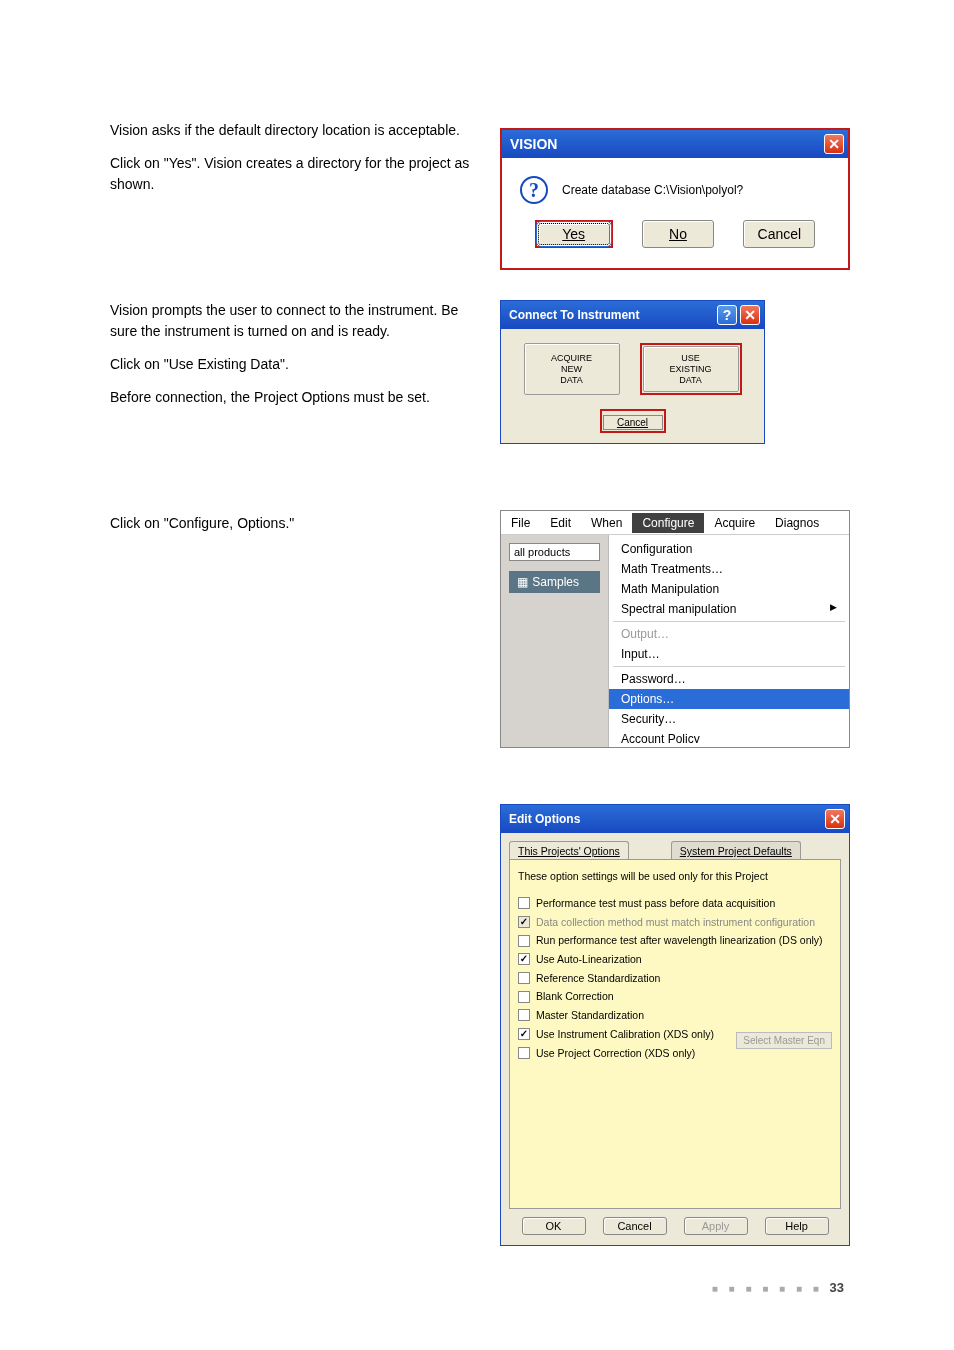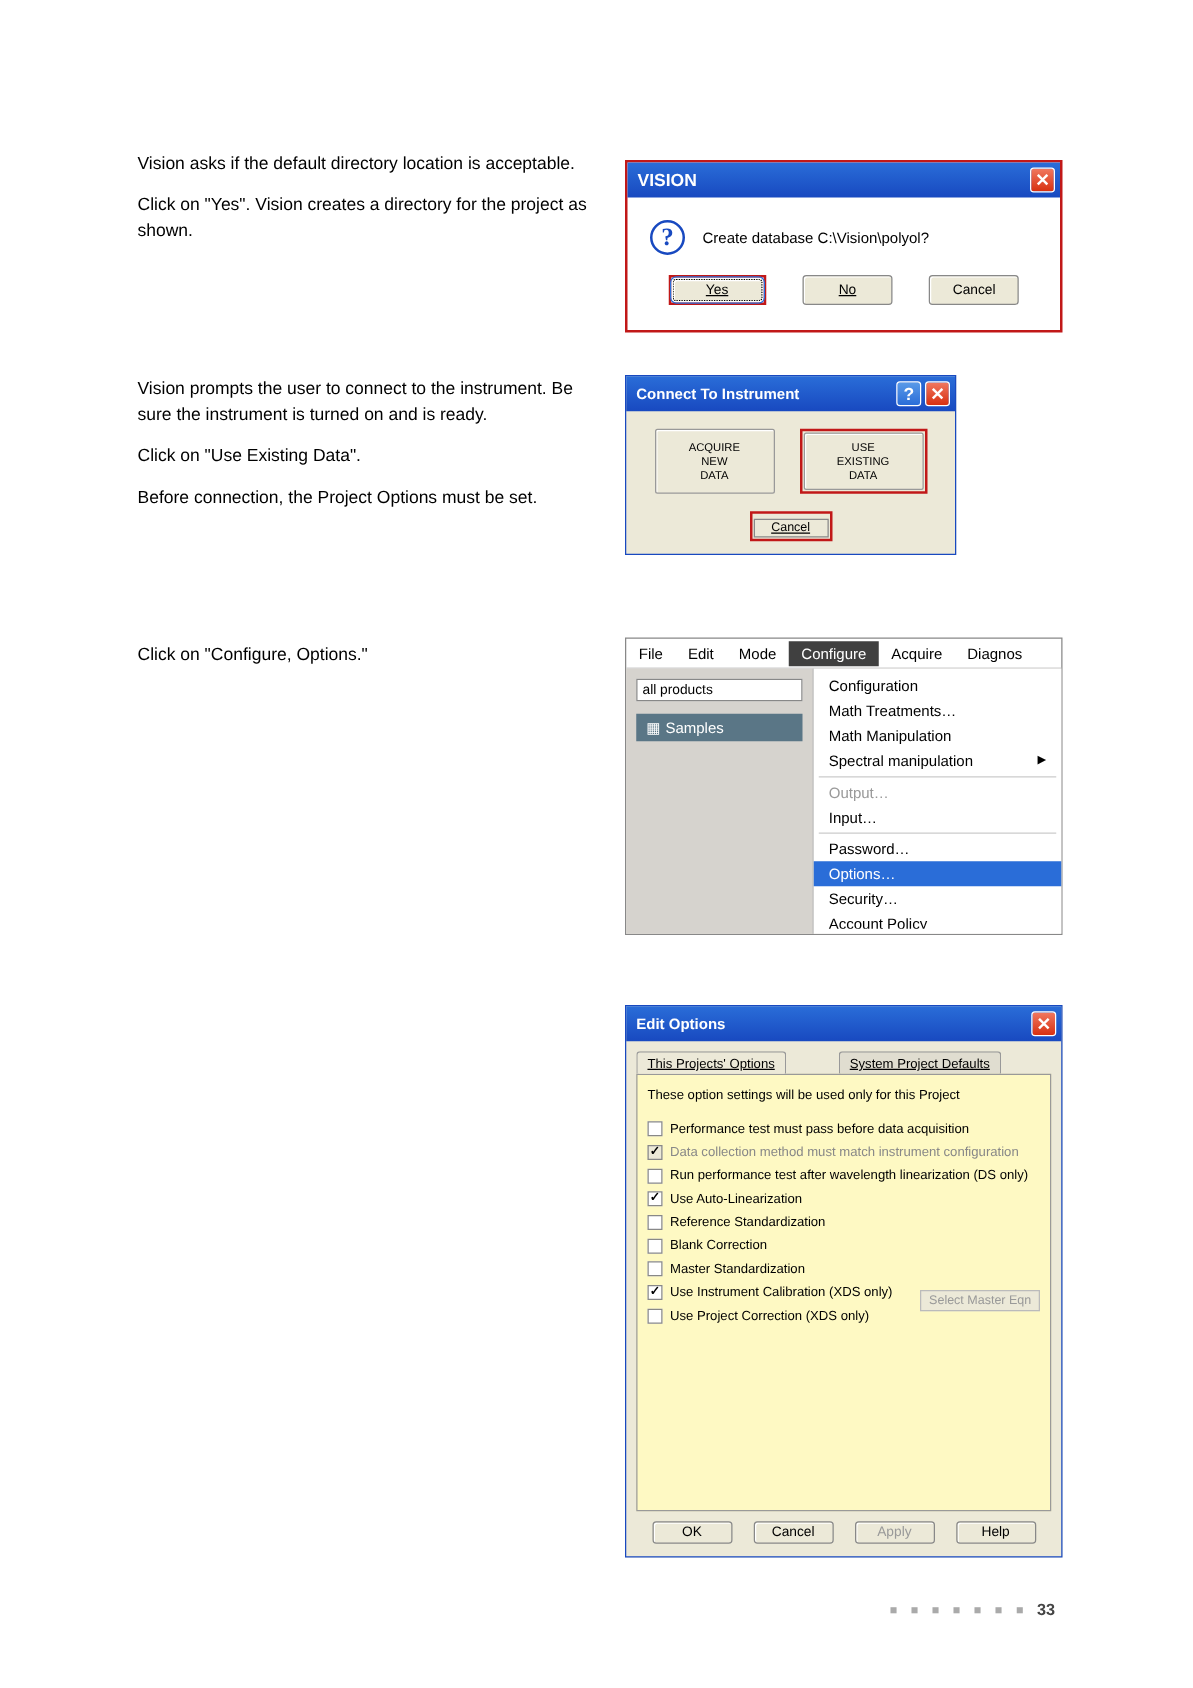--- a/index.html
+++ b/index.html
@@ -89,21 +89,21 @@
     font-family: Georgia, serif;
   }
   .btn-row { display: flex; justify-content: space-around; padding: 0 6px 8px 6px;}
   .xp-btn {
     min-width: 72px;
     padding: 2px 10px;
     background: #ece9d8;
     border: 1px solid #888;
     border-radius: 3px;
     font-family: Tahoma, sans-serif;
-    font-size: 11px;
+    font-size: 14px;
     box-shadow: inset 1px 1px 0 #fff;
   }
   .xp-btn.selected { border: 1px dotted #000; outline: 1px solid #2a6dd8; outline-offset: 1px;}
   .hl-red { border: 2px solid #c11818; padding: 1px; display: inline-block;}
 
   
   .dlg2 {
     top: 300px;
     width: 265px;
     border: 1px solid #1849c0;
@@ -143,21 +143,21 @@
     border: 1px solid #888;
     background: #fff;
     font-family: Tahoma, sans-serif;
     font-size: 12px;
   }
   .menu-bar { display: flex; height: 24px; align-items: center; border-bottom: 1px solid #ccc;}
   .menu-item { padding: 3px 10px; }
   .menu-item.hl { background: #404040; color: #fff; }
   .dlg3-body { display: flex; background: #d6d3ce;}
   .dlg3-left {
-    width: 150px;
+    width: 108px;
     background: #d6d3ce;
     padding: 8px;
     border-right: 1px solid #bbb;
   }
   .combo {
     background: #fff;
     border: 1px solid #888;
     padding: 2px 4px;
     font-size: 11px;
     margin-bottom: 10px;
@@ -329,21 +329,21 @@
       <span class="hl-red">
         <button class="cancel-small">Cancel</button>
       </span>
     </div>
   </div>
 
   <div class="right-col dlg3">
     <div class="menu-bar">
       <span class="menu-item">File</span>
       <span class="menu-item">Edit</span>
-      <span class="menu-item">Mode</span>
+      <span class="menu-item">When</span>
       <span class="menu-item hl">Configure</span>
       <span class="menu-item">Acquire</span>
       <span class="menu-item">Diagnos</span>
     </div>
     <div class="dlg3-body">
       <div class="dlg3-left">
         <div class="combo">all products</div>
         <div class="samples-tab">
           <span>▦</span>
           <span>Samples</span>

